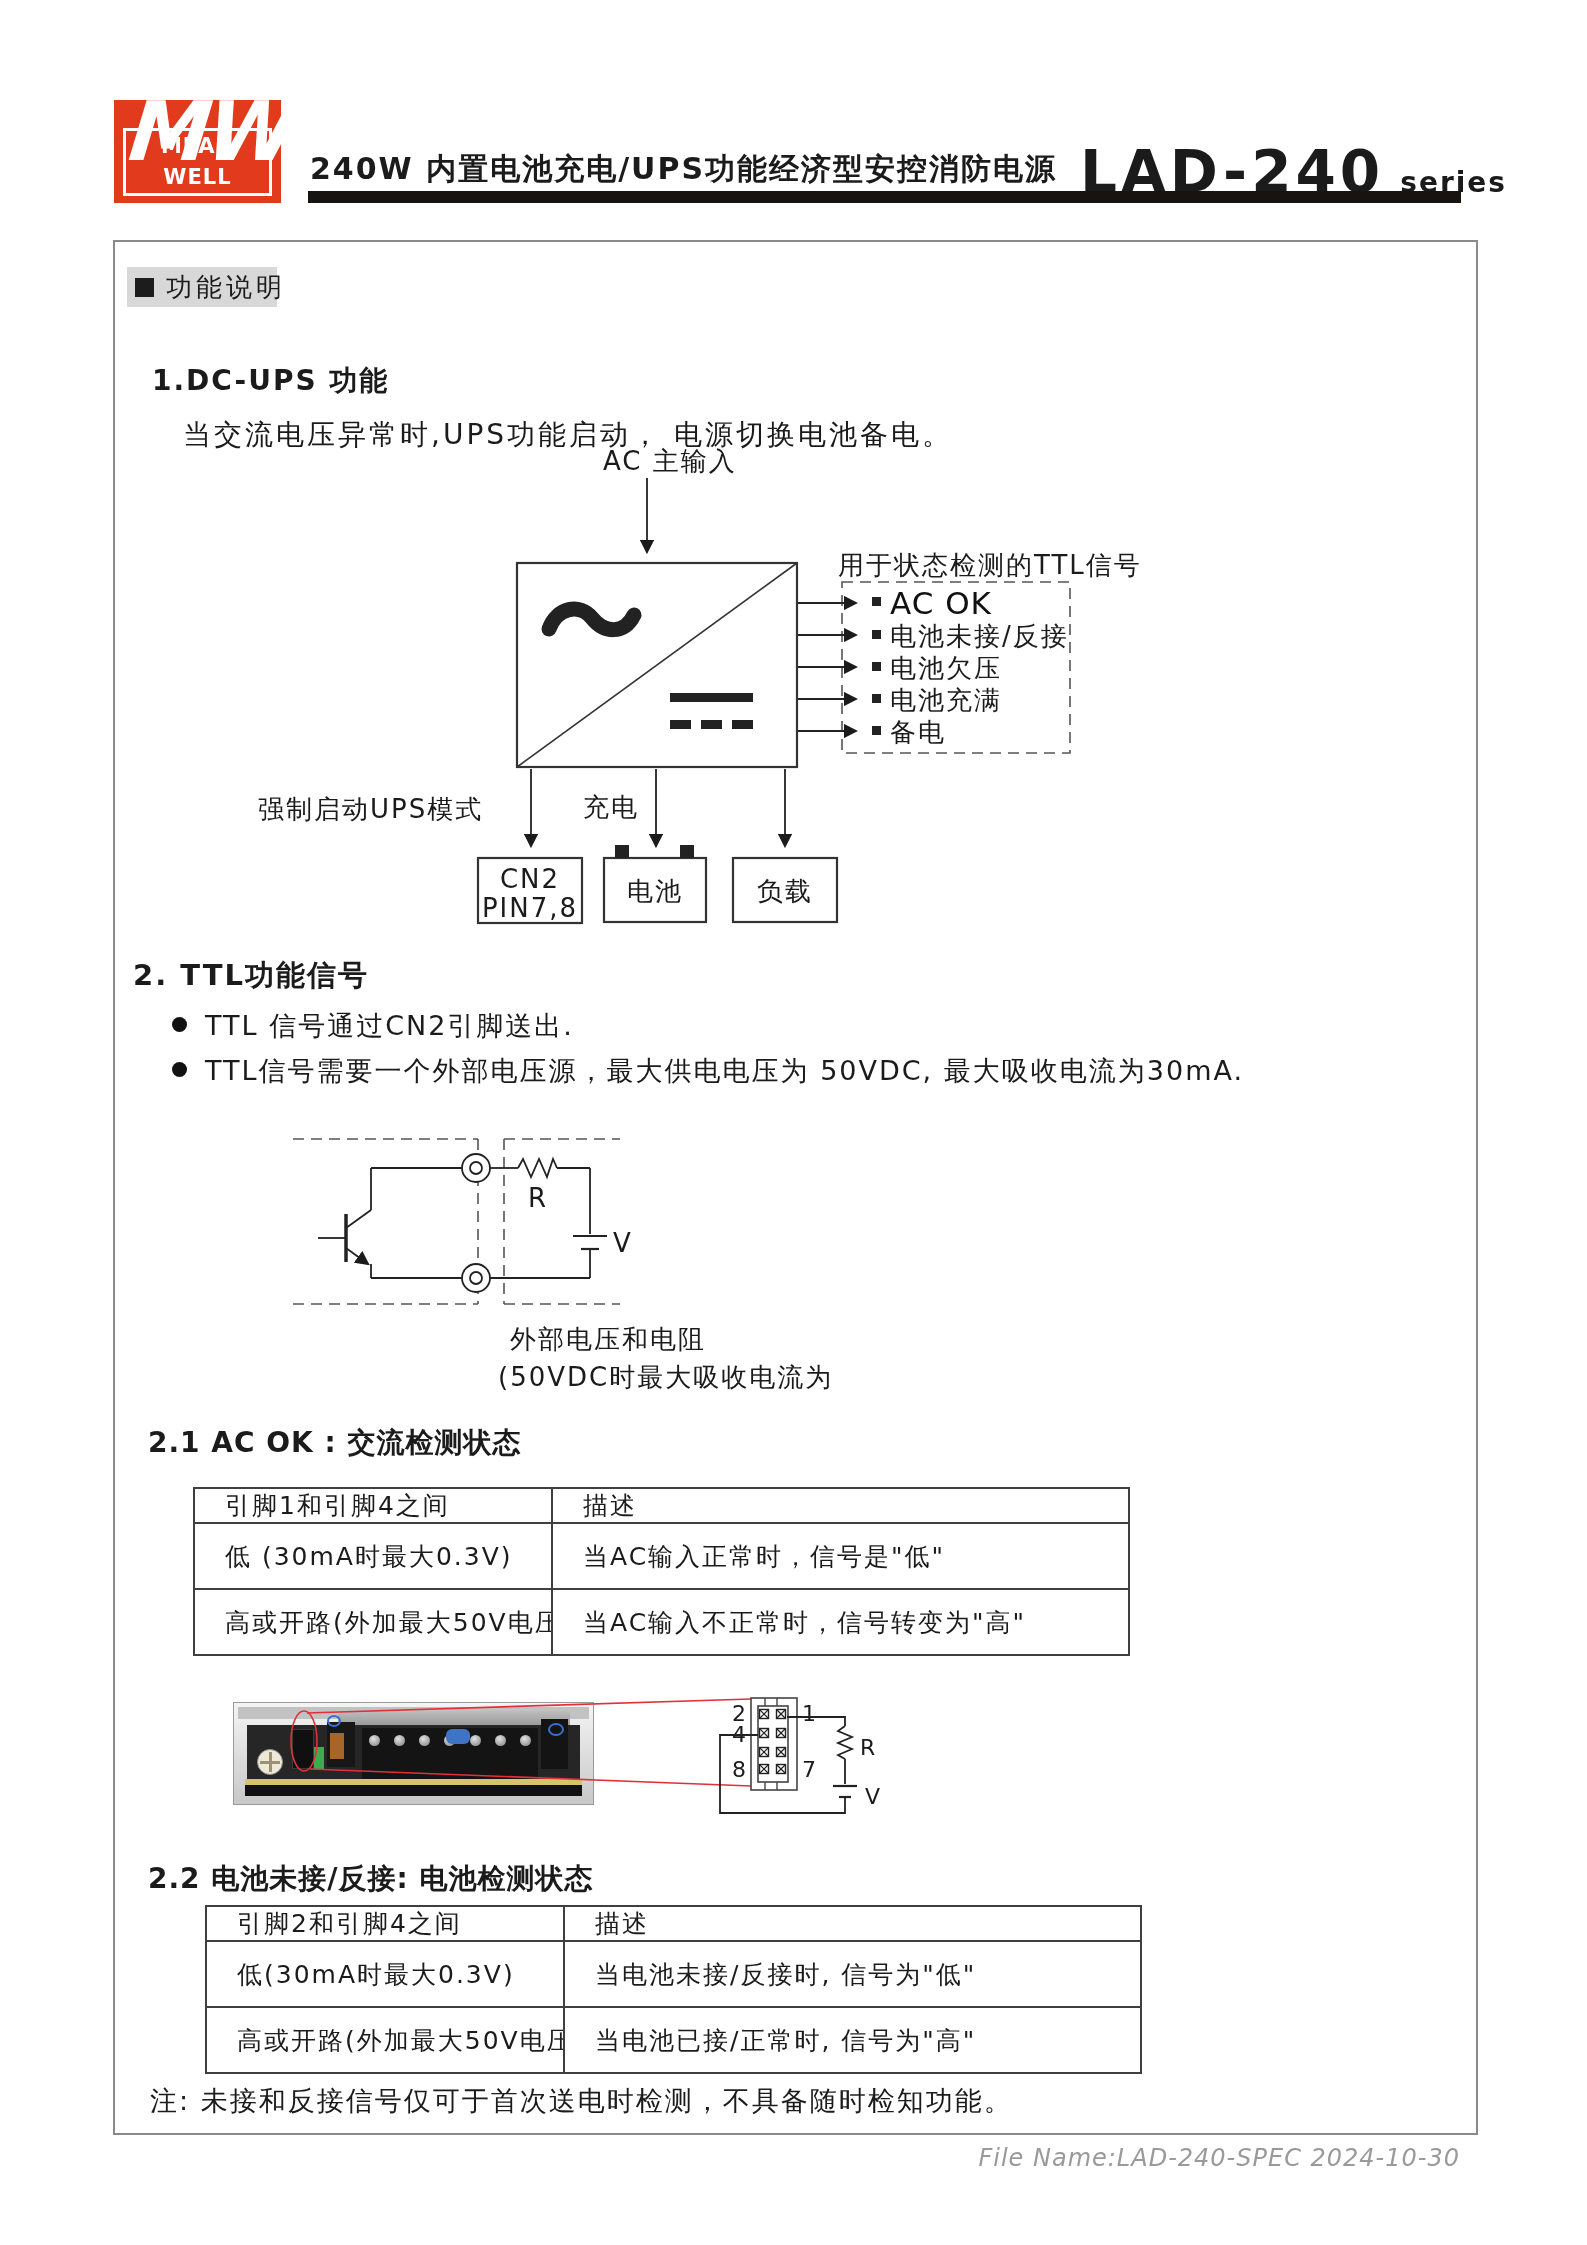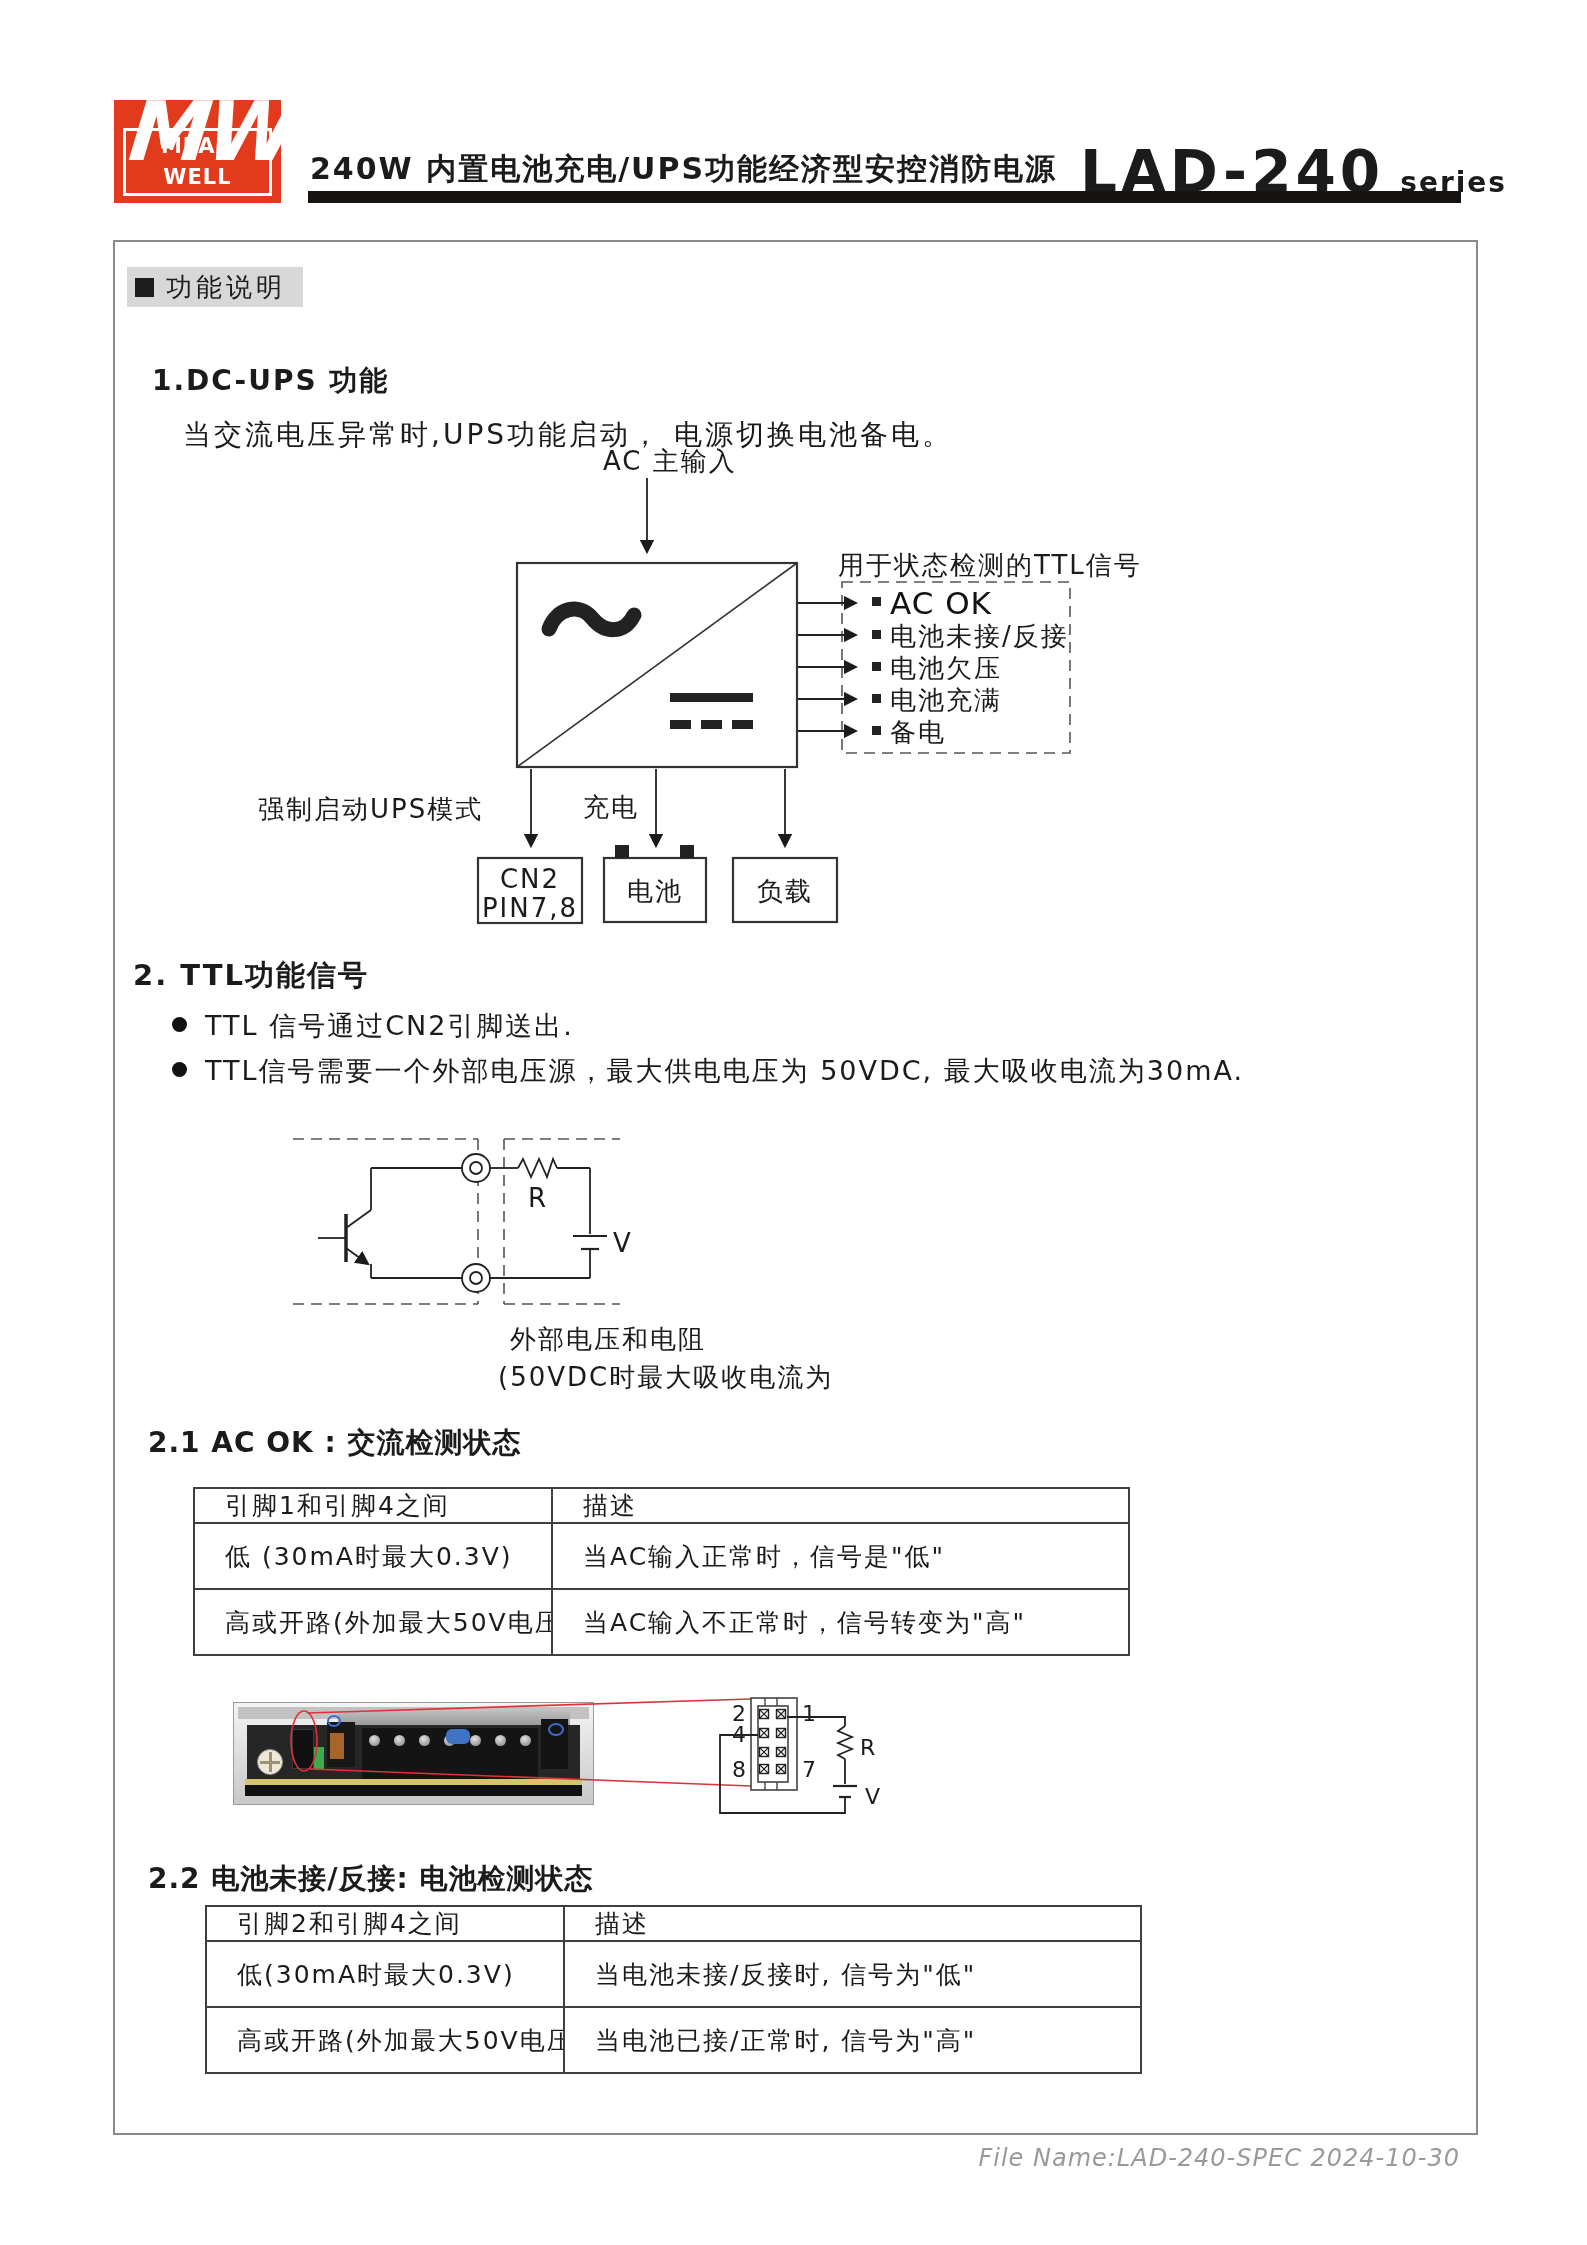--- a/index.html
+++ b/index.html
@@ -24,21 +24,21 @@
   .doc-title { left:310px; top:149px; font-size:30px; font-weight:bold; letter-spacing:2px; white-space:nowrap; }
   .model-wrap { left:1080px; top:118px; display:flex; align-items:baseline; white-space:nowrap; }
   .model-text { font-size:58px; font-weight:bold; letter-spacing:4px; }
   .series-text { font-size:28px; font-weight:bold; margin-left:16px; letter-spacing:2px;margin-top:48px; }
   .title-bar { left:308px; top:191px; width:1153px; height:12px; background:#171310; }
 
   
   .frame { left:113px; top:240px; width:1361px; height:1891px; border:2px solid #8a8a8a; }
 
   
-  .sec-hd { left:127px; top:267px; width:176px; height:40px; background:#d8d8d8;
+  .sec-hd { left:127px; top:267px; width:150px; height:40px; background:#d8d8d8;
             display:flex; align-items:center; box-sizing:border-box; padding-left:8px; }
   .sec-hd .sq { width:19px; height:19px; background:#1c1c1c; margin-right:12px; flex:0 0 auto; }
   .sec-hd .txt { font-size:26px; letter-spacing:4px; white-space:nowrap; }
 
   .h1 { left:152px; top:362px; font-size:28px; font-weight:bold; letter-spacing:2px; white-space:nowrap; }
   .p1 { left:183px; top:416px; font-size:28px; letter-spacing:3px; white-space:nowrap; }
 
   .h2  { left:133px; top:956px;  font-size:29px; font-weight:bold; letter-spacing:2px; white-space:nowrap; }
   .bullet-row { display:flex; align-items:flex-start; white-space:nowrap; font-size:27px; letter-spacing:2px; }
   .bullet-row .dot { width:15px; height:15px; border-radius:50%; background:#111; margin:9px 18px 0 0; flex:0 0 auto; }
@@ -355,16 +355,17 @@
       <td>低(30mA时最大0.3V)</td>
       <td>当电池未接/反接时, 信号为"低"</td>
     </tr>
     <tr class="drow2">
       <td>高或开路(外加最大50V电压)</td>
       <td>当电池已接/正常时, 信号为"高"</td>
     </tr>
   </tbody>
     </table>
 
+  <div class="abs note">注: 未接和反接信号仅可于首次送电时检测，不具备随时检知功能。</div>
 
   <div class="abs footer">File Name:LAD-240-SPEC  2024-10-30</div>
 
 </div>
 
 </body></html>

